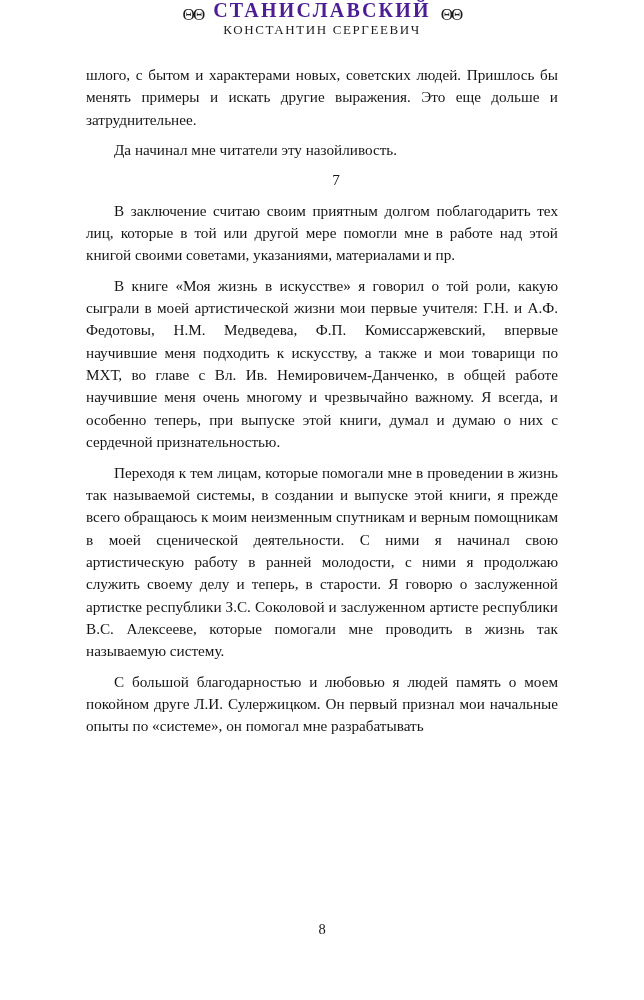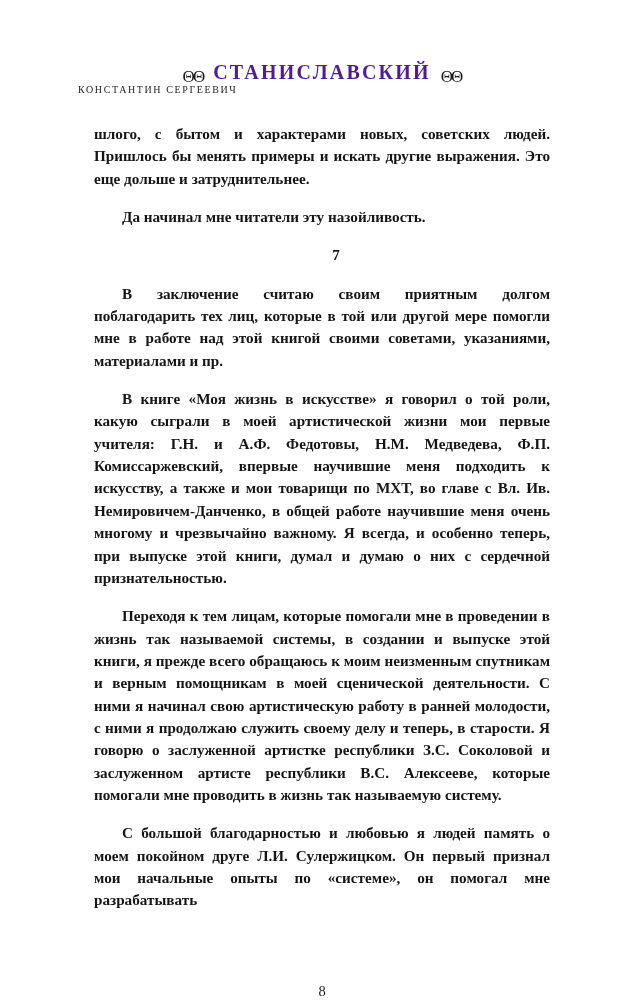--- a/index.html
+++ b/index.html
@@ -15,21 +15,21 @@
     overflow: hidden;
   }
   .page {
     position: relative;
     width: 644px;
     height: 1000px;
     box-sizing: border-box;
     padding: 0 78px;
   }
   .header {
-    margin-top: 62px;
+    text-align: center;
     line-height: 1;
   }
   .header-row {
     display: flex;
     align-items: center;
     justify-content: center;
     gap: 10px;
   }
   .mask-icon {
     font-size: 17px;
@@ -41,38 +41,37 @@
   .author-surname {
     font-family: "Liberation Serif", serif;
     font-size: 20px;
     font-weight: 700;
     letter-spacing: 2.2px;
     color: #4c1d95;
     white-space: nowrap;
   }
   .author-given {
     margin-top: 3px;
-    font-size: 10px;
+    font-size: 13px;
     font-weight: 400;
     letter-spacing: 1.6px;
     color: #1c1c1c;
     white-space: nowrap;
   }
   .body-text {
     margin-top: 28px;
     font-size: 15.2px;
     line-height: 1.47;
     text-align: justify;
     text-justify: inter-word;
     hyphens: none;
   }
   .body-text p {
-    margin: 16px;
+    margin: 8px;
     text-indent: 28px;
-    font-weight: bold;
   }
   .body-text p.noindent {
     text-indent: 0;
   }
   .section-number {
     margin: 17px 0 14px 0;
     text-align: center;
     font-size: 15.2px;
     text-indent: 0;
   }

